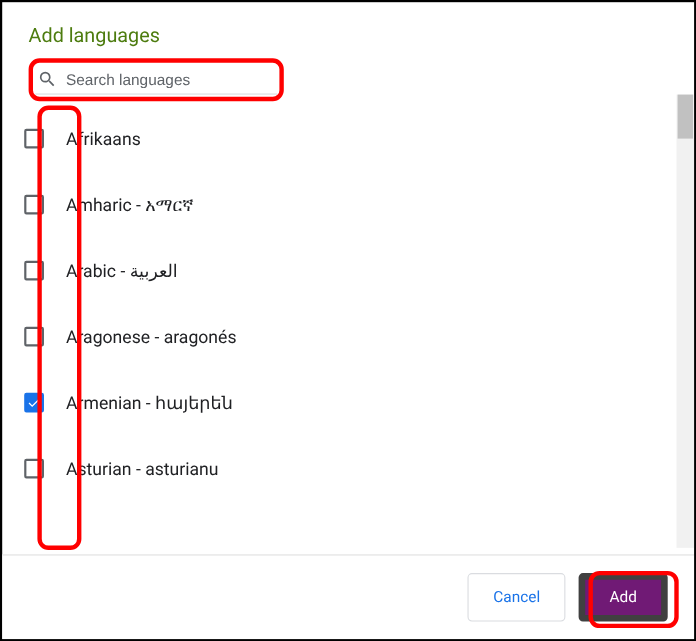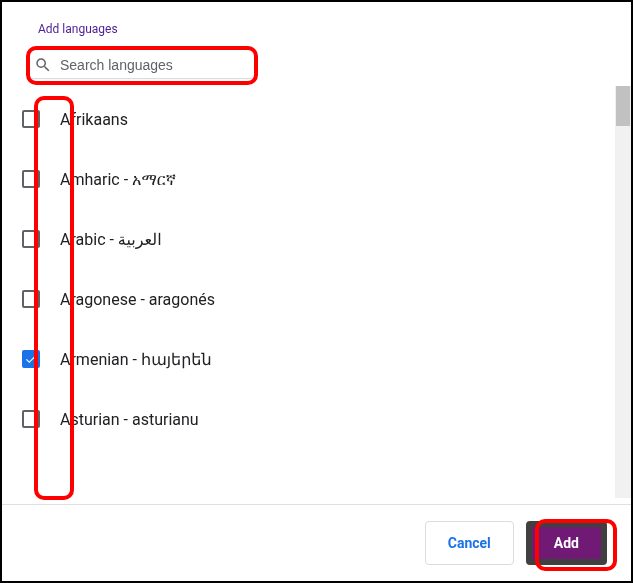--- a/index.html
+++ b/index.html
@@ -17,23 +17,23 @@
       overflow: hidden;
     }
     .dialog {
       width: 100%;
       height: 100%;
       display: flex;
       flex-direction: column;
       padding: 20px 0 0 0;
     }
     .dialog-title {
-      font-size: 12px;
-      color: #4c1d95;
-      padding: 0 24px 10px 36px;
+      font-size: 18px;
+      color: #4d7c0f;
+      padding: 0 24px 10px 24px;
       font-weight: 400;
     }
     .search-wrap {
       margin: 0 24px 4px 24px;
       border: 4px solid #ff0000;
       border-radius: 10px;
       padding: 2px 2px;
       display: flex;
       align-items: flex-start;
       width: 232px;
@@ -148,21 +148,21 @@
       border-top: 1px solid #e0e0e0;
       padding: 16px 24px;
       display: flex;
       justify-content: flex-end;
       gap: 12px;
       background: #fff;
     }
     .btn {
       padding: 8px 22px;
       font-size: 14px;
-      font-weight: 700;
+      font-weight: 400;
       border-radius: 4px;
       cursor: pointer;
       font-family: inherit;
     }
     .btn-cancel {
       background: #fff;
       border: 1px solid #dadce0;
       color: #1a73e8;
     }
     .btn-add {

